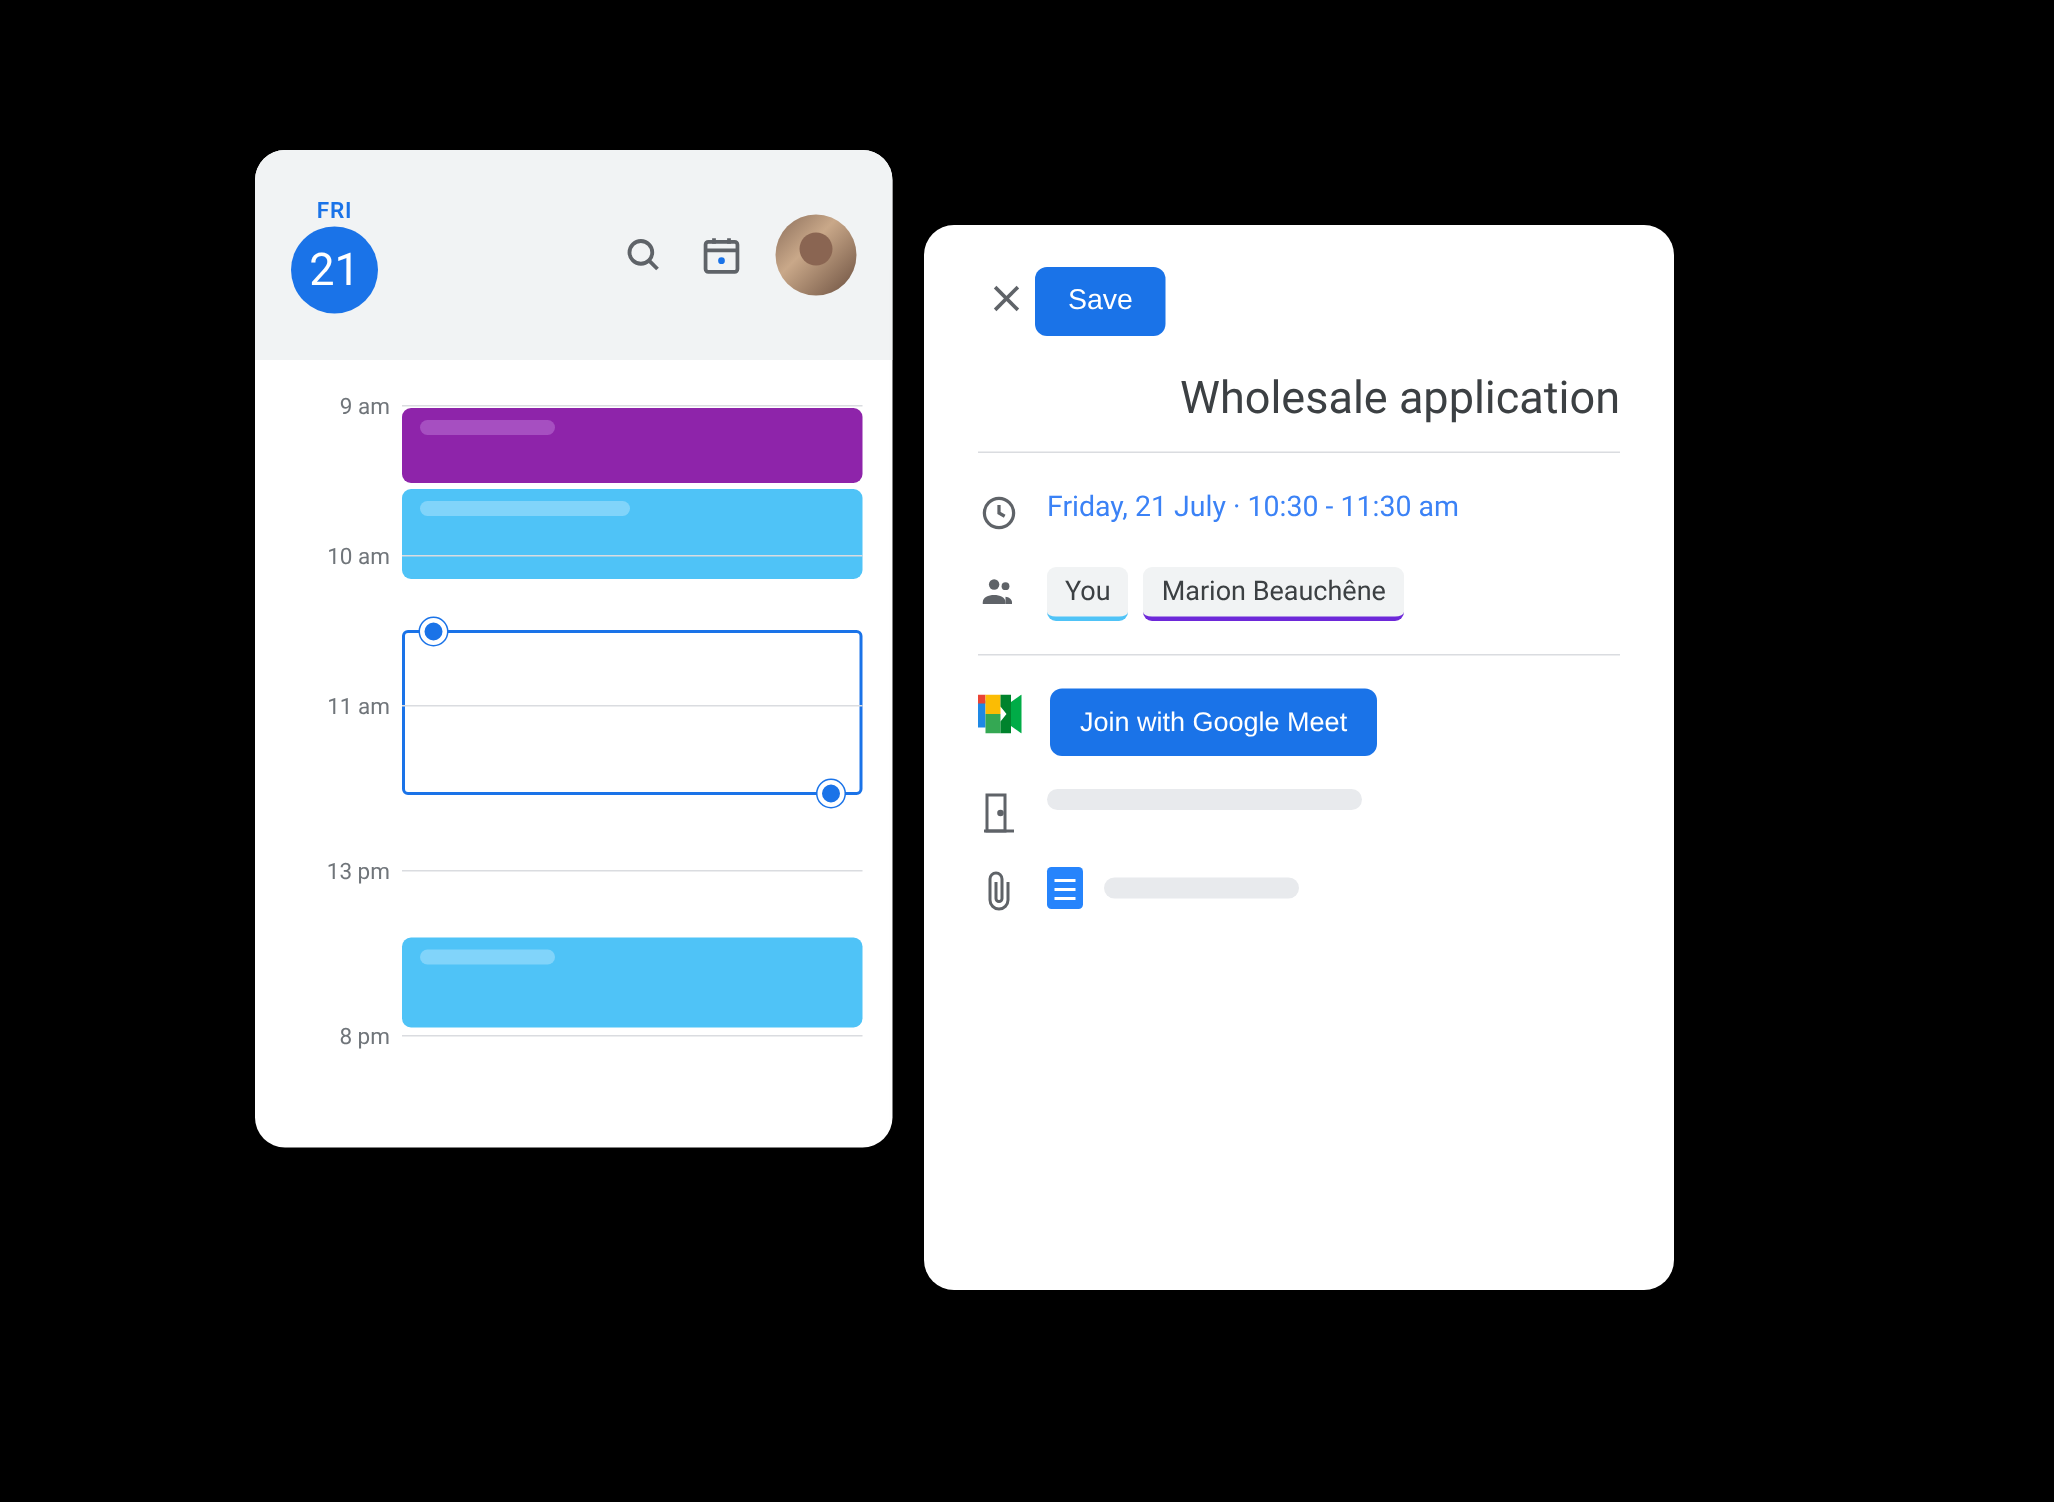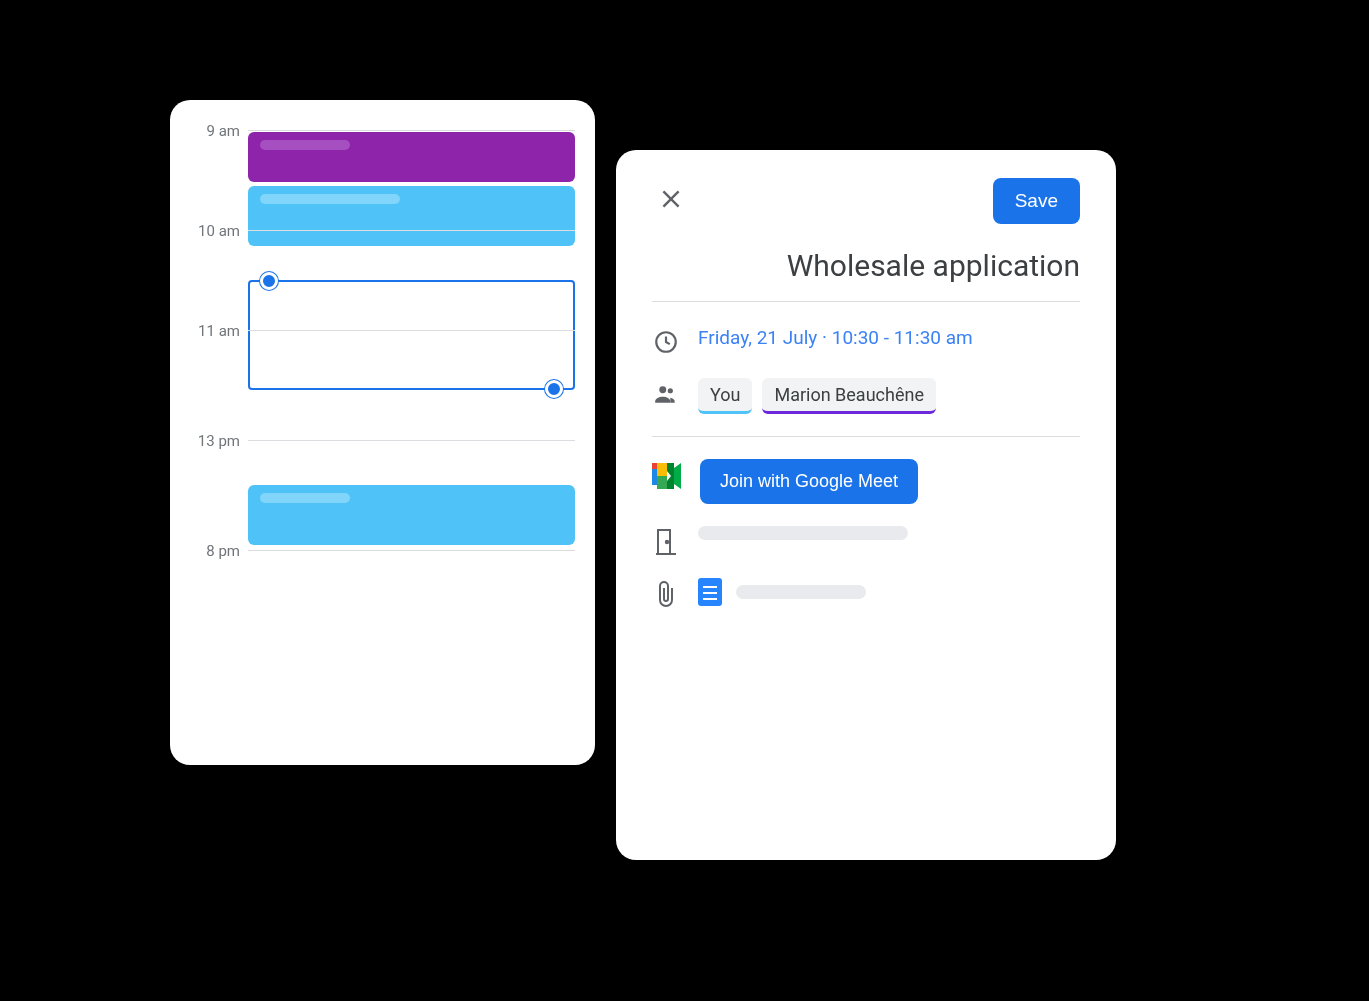--- a/index.html
+++ b/index.html
@@ -42,21 +42,21 @@
     .avatar {
       width: 54px; height: 54px; border-radius: 50%;
       background: linear-gradient(135deg, #8a6d5a 0%, #c9a889 40%, #6b4f3f 100%);
       position: relative; overflow: hidden;
     }
     .avatar::after {
       content: ''; position: absolute; top: 12px; left: 50%; transform: translateX(-50%);
       width: 22px; height: 22px; border-radius: 50%;
       background: #8a6552;
     }
-    .cal-body { position: relative; height: 525px; padding: 10px 8px 0 78px; }
+    .cal-body { position: relative; height: 525px; padding: 10px 8px 0 78px; margin-left: 20px; }
     .time-label {
       position: absolute; left: 10px; width: 60px; text-align: right;
       color: #70757a; font-size: 15px;
     }
     .hour-line { position: absolute; left: 78px; right: 20px; border-top: 1px solid #dadce0; }
     .event {
       position: absolute; left: 78px; right: 20px;
       border-radius: 6px; padding: 8px 12px;
     }
     .event-bar { height: 10px; border-radius: 5px; }
@@ -83,21 +83,21 @@
       position: absolute;
       left: 616px;
       top: 150px;
       width: 500px;
       height: 710px;
       background: #fff;
       border-radius: 20px;
       box-shadow: 0 4px 24px rgba(0,0,0,0.2);
       padding: 28px 36px;
     }
-    .ev-header { display: flex; justify-content: space-between; align-items: center; margin-bottom: 24px; }
+    .ev-header { display: flex; align-items: center; margin-bottom: 24px; }
     .close-btn { color: #5f6368; cursor: pointer; padding: 6px; }
     .save-btn {
       background: #1a73e8; color: #fff; border: none;
       border-radius: 8px; padding: 12px 22px;
       font-size: 19px; font-weight: 500; cursor: pointer;
     }
     .ev-title {
       font-size: 30px; color: #3c4043; font-weight: 400;
       border-bottom: 1px solid #dadce0; padding-bottom: 18px;
       margin-bottom: 24px;
@@ -138,20 +138,44 @@
       height: 2px; background: #fff;
     }
     .doc-icon::before { top: 8px; }
     .doc-icon::after { top: 14px; box-shadow: 0 6px 0 #fff; width: 60%; }
     .attach-row { display: flex; align-items: center; gap: 14px; }
   </style>
 </head>
 <body>
 
 <div class="calendar-card">
+  <div class="cal-header">
+    <div class="day-block">
+      <span class="day-label">FRI</span>
+      <span class="day-circle">21</span>
+    </div>
+    <div class="header-right">
+      <span class="icon-btn">
+        <svg width="28" height="28" viewBox="0 0 24 24" fill="none" stroke="currentColor" stroke-width="2.2">
+            <circle cx="10.5" cy="10.5" r="6.5"></circle>
+            <line x1="20" y1="20" x2="15.2" y2="15.2"></line>
+          </svg>
+      </span>
+      <span class="icon-btn">
+        <svg width="30" height="30" viewBox="0 0 24 24" fill="none" stroke="currentColor" stroke-width="2">
+            <rect x="3.5" y="5" width="17" height="16" rx="1.5"></rect>
+            <line x1="3.5" y1="9.5" x2="20.5" y2="9.5"></line>
+            <line x1="8" y1="3" x2="8" y2="6"></line>
+            <line x1="16" y1="3" x2="16" y2="6"></line>
+            <circle cx="12" cy="15" r="1.8" fill="#1a73e8" stroke="none"></circle>
+          </svg>
+      </span>
+      <div class="avatar"></div>
+    </div>
+  </div>
   <div class="cal-body">
     <span class="time-label" style="top:22px">9 am</span>
     <div class="hour-line" style="top:30px"></div>
     <div class="event event-purple" style="top:32px; height:50px">
         <div class="event-bar"></div>
       </div>
 
     <div class="event event-blue" style="top:86px; height:60px">
         <div class="event-bar"></div>
       </div>

